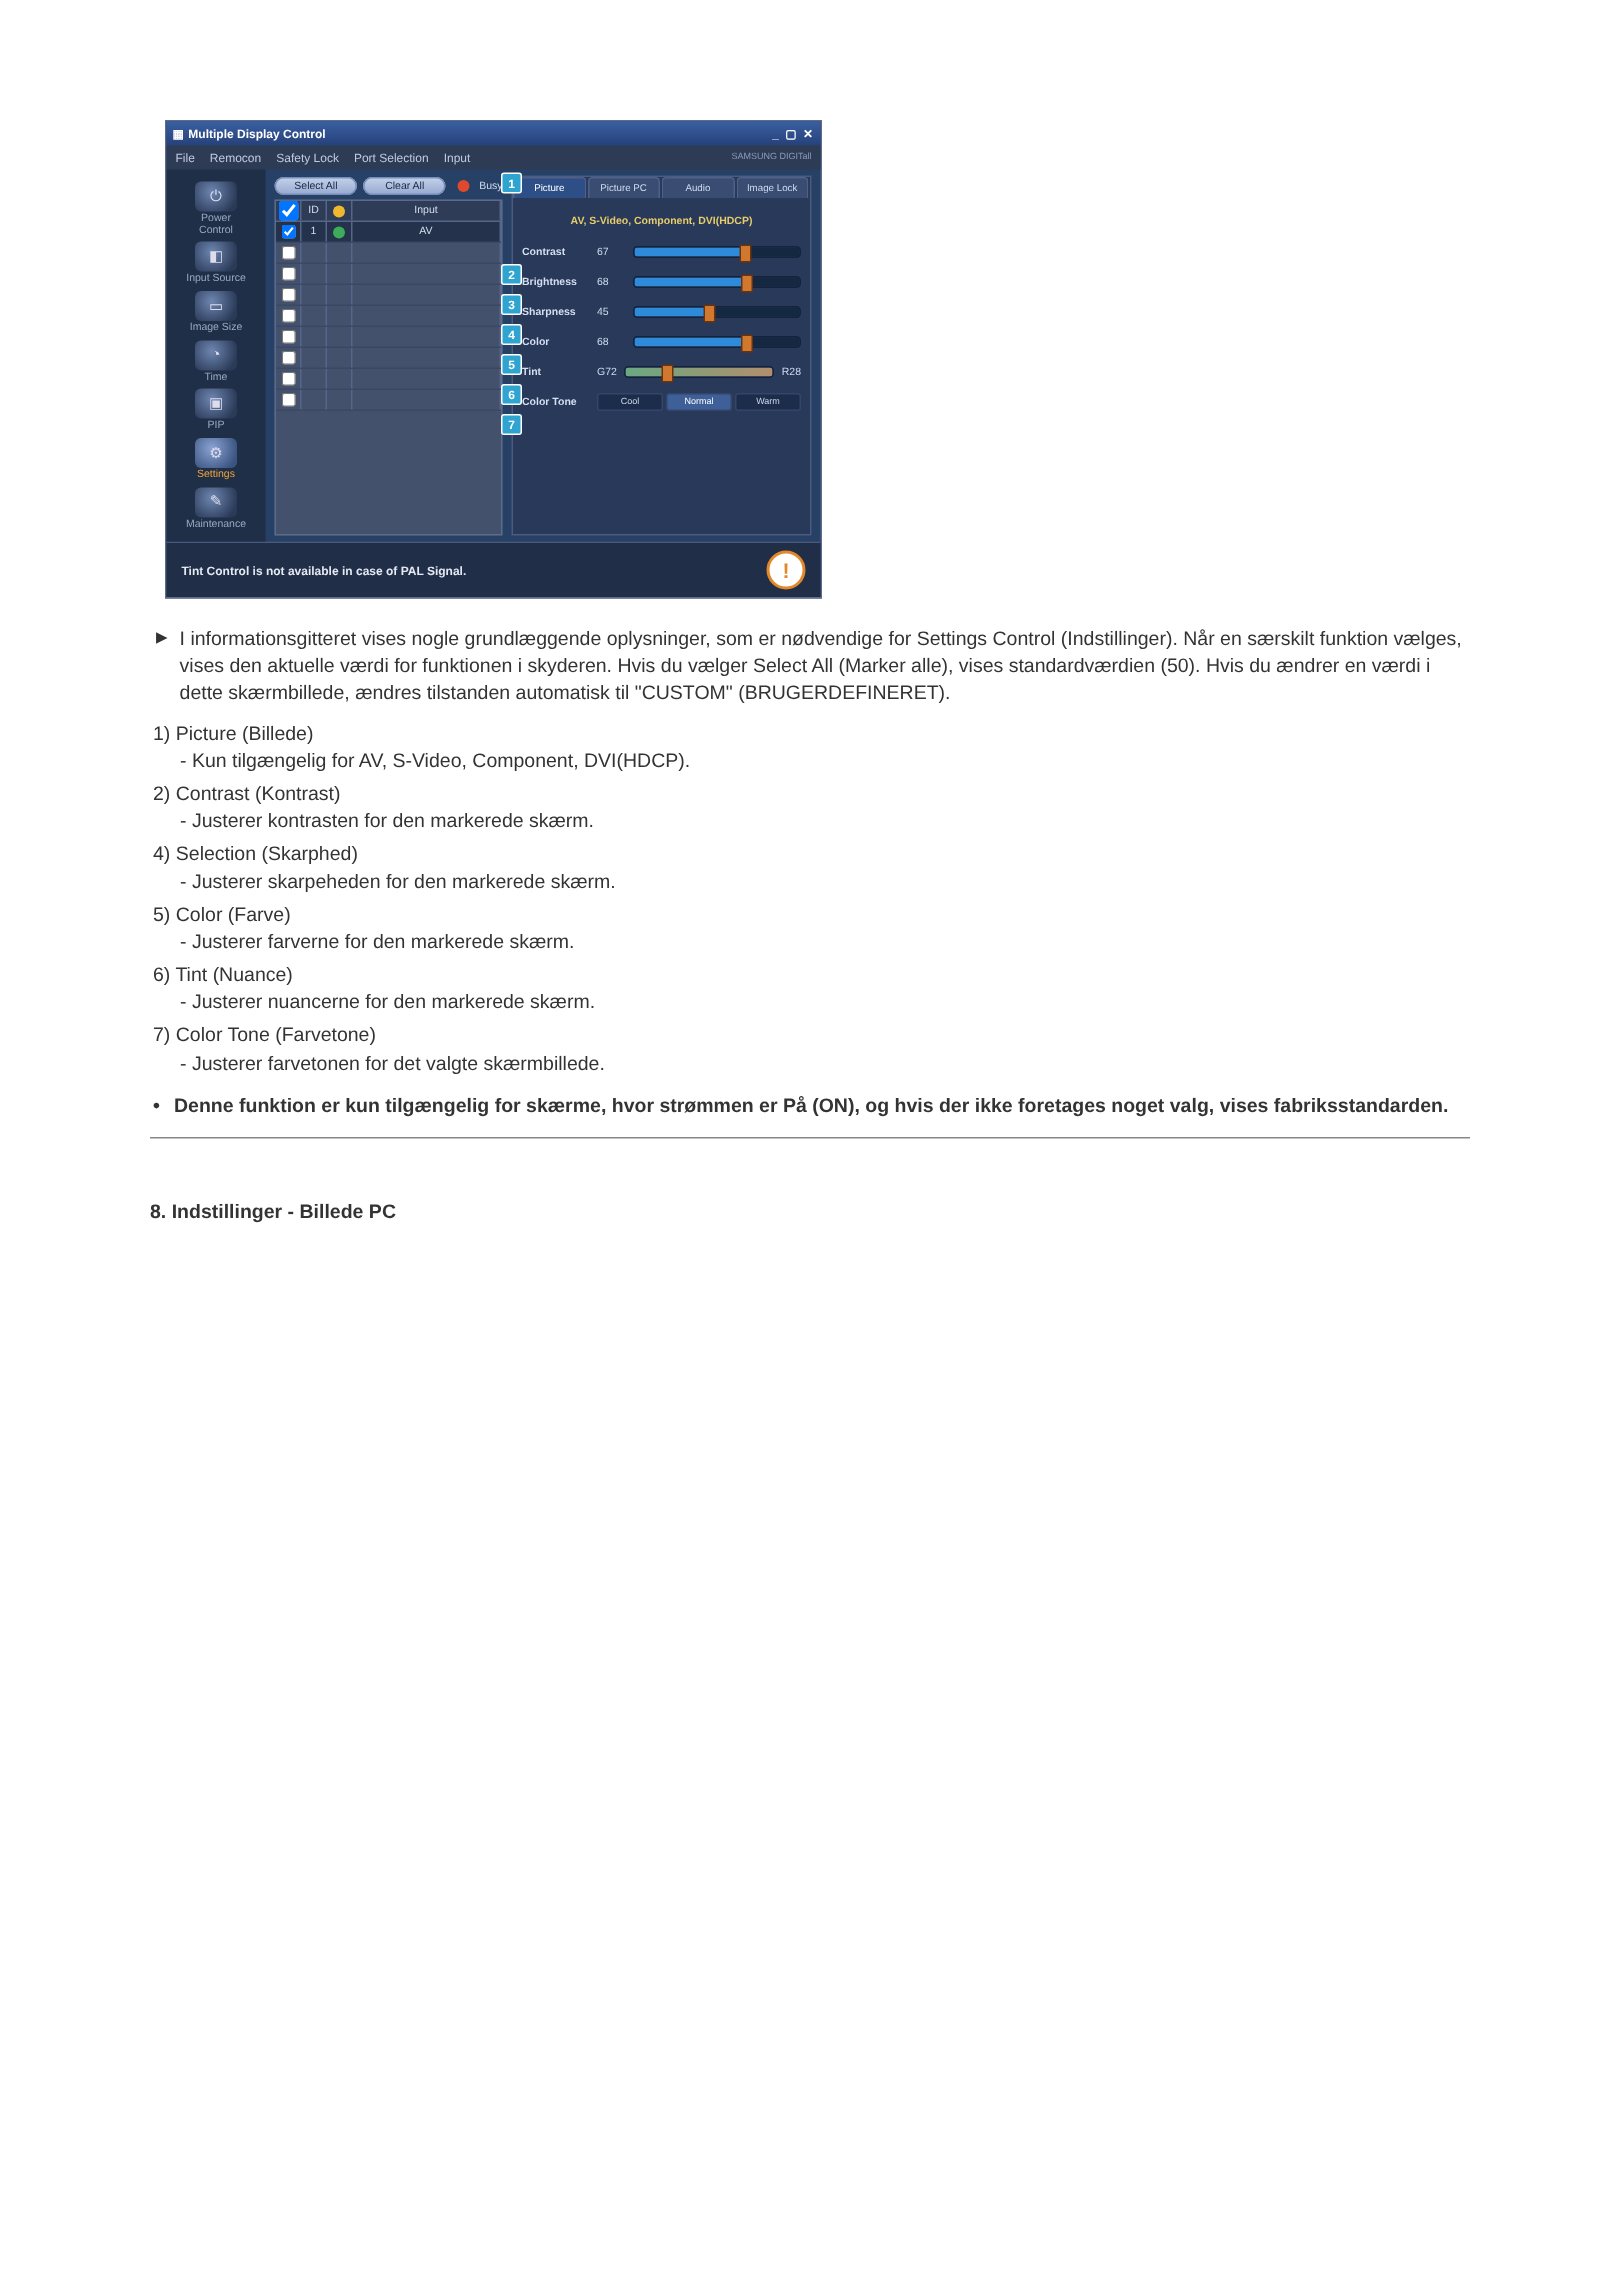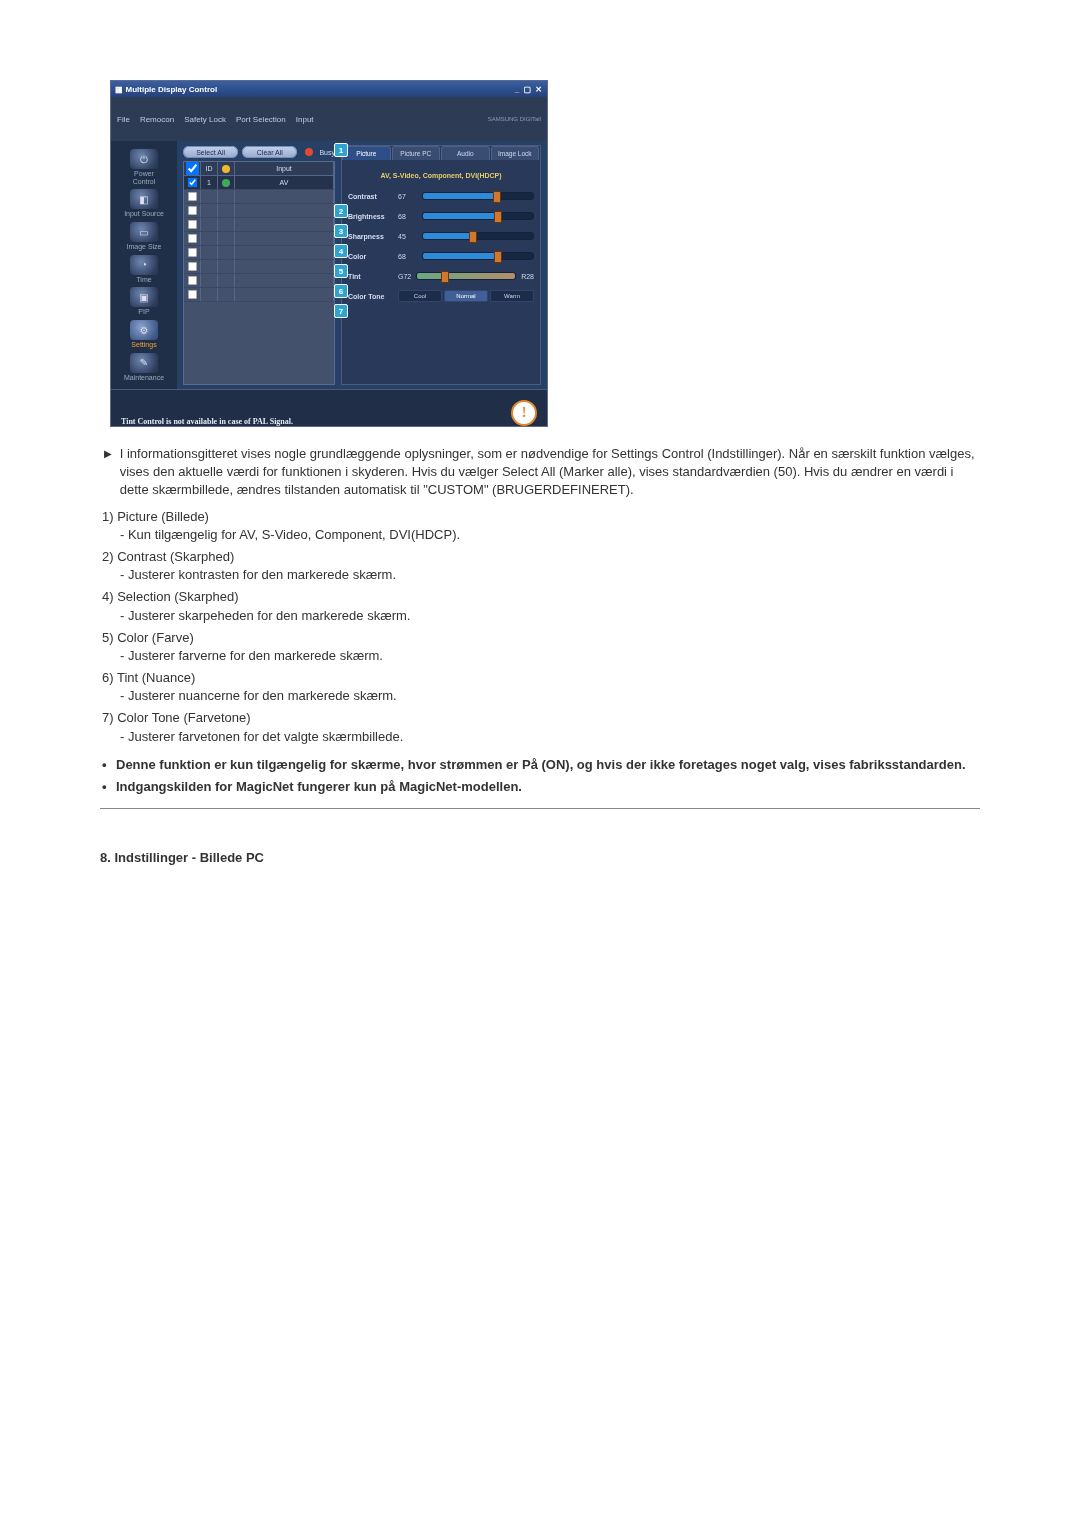--- a/index.html
+++ b/index.html
@@ -30,21 +30,21 @@
     display: flex;
     align-items: center;
     justify-content: space-between;
   }
   .title-text { display:flex; align-items:center; gap:3px; }
   .menubar {
     height: 14px;
     background: #2d3b54;
     color: #bfcbe0;
     font-size: 8px;
-    padding: 15px 6px;
+    padding: 1px 6px;
     display: flex;
     gap: 6px;
     align-items: center;
     justify-content: space-between;
   }
   .menu-left { display:flex; gap:10px; }
   .body-area {
     display: flex;
     height: 248px;
   }
@@ -191,23 +191,22 @@
   .num-badge{
     position:absolute;
     width:12px;height:12px;
     background:#2fa4d0;border:1px solid #fff;
     color:#fff;font-size:8px;font-weight:bold;
     display:flex;align-items:center;justify-content:center;
     border-radius:2px;
   }
   .footer-bar{
     height:36px;background:#202e47;color:#cfd9ef;font-size:8px;
-    display:flex;align-items:flex-end;padding:0 10px;gap:20px;
+    display:flex;align-items:center;padding:0 10px;gap:20px;
     border-top:1px solid #4a5a7e;
-    font-family:Liberation Serif, serif;
   }
   .footer-bar .msg{font-weight:bold;color:#e5e9f3;}
   .info-icon{
     width:22px;height:22px;border-radius:50%;background:#fff;border:2px solid #e2882a;
     color:#e2882a;font-size:14px;font-weight:bold;display:flex;align-items:center;justify-content:center;
     margin-left:auto;
   }
   
   .doc {
     font-family: Verdana, Arial, sans-serif;
@@ -433,21 +432,21 @@
       <div class="arrow">▶</div>
       <div class="txt">I informationsgitteret vises nogle grundlæggende oplysninger, som er nødvendige for Settings Control (Indstillinger). Når en særskilt funktion vælges, vises den aktuelle værdi for funktionen i skyderen. Hvis du vælger Select All (Marker alle), vises standardværdien (50). Hvis du ændrer en værdi i dette skærmbillede, ændres tilstanden automatisk til "CUSTOM" (BRUGERDEFINERET).</div>
     </div>
 
     <ul class="num-list">
       <li>
           <span class="head"><span>1)</span> <span>Picture (Billede)</span></span>
           <span class="sub">- Kun tilgængelig for AV, S-Video, Component, DVI(HDCP).</span>
         </li>
       <li>
-          <span class="head"><span>2)</span> <span>Contrast (Skarphed)</span></span>
+          <span class="head"><span>2)</span> <span>Contrast (Kontrast)</span></span>
           <span class="sub">- Justerer kontrasten for den markerede skærm.</span>
         </li>
       <li>
         </li>
       <li>
           <span class="head"><span>4)</span> <span>Selection (Skarphed)</span></span>
           <span class="sub">- Justerer skarpeheden for den markerede skærm.</span>
         </li>
       <li>
           <span class="head"><span>5)</span> <span>Color (Farve)</span></span>
@@ -458,20 +457,19 @@
           <span class="sub">- Justerer nuancerne for den markerede skærm.</span>
         </li>
       <li>
           <span class="head"><span>7)</span> <span>Color Tone (Farvetone)</span></span>
           <span class="sub">- Justerer farvetonen for det valgte skærmbillede.</span>
         </li>
     </ul>
 
     <ul class="bullets">
       <li class="bold">Denne funktion er kun tilgængelig for skærme, hvor strømmen er På (ON), og hvis der ikke foretages noget valg, vises fabriksstandarden.</li>
-      <li class="bold">Indgangskilden for MagicNet fungerer kun på MagicNet-modellen.</li>
     </ul>
 
     <hr class="sep">
 
     <div class="section-title">8. Indstillinger - Billede PC</div>
   </div>
 </div>
 
 </body></html>

